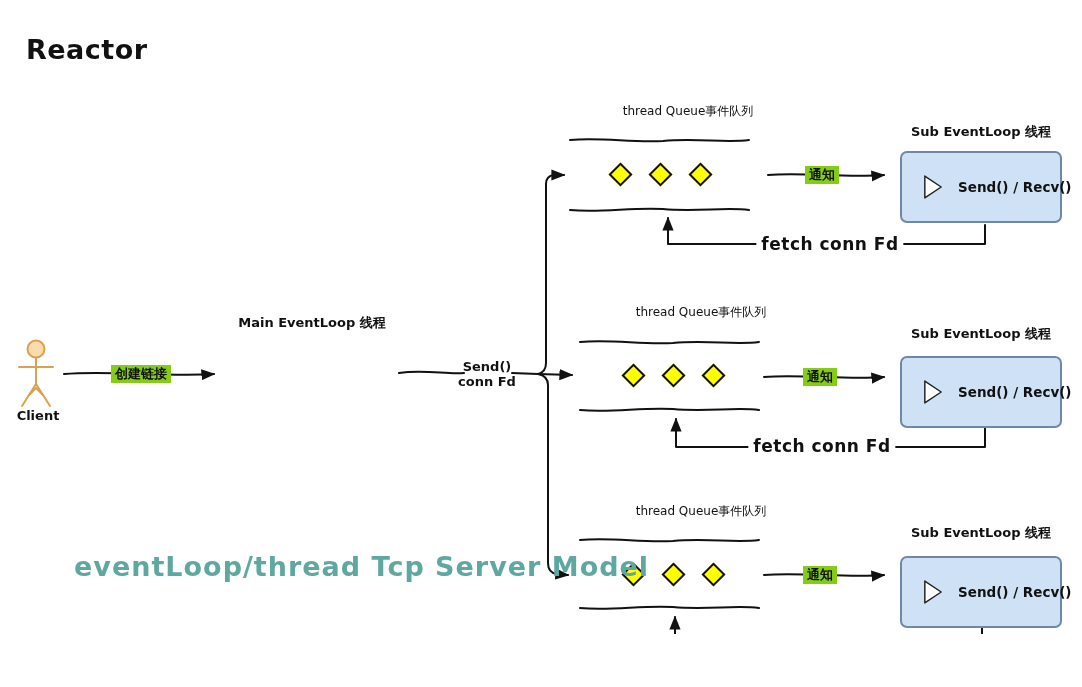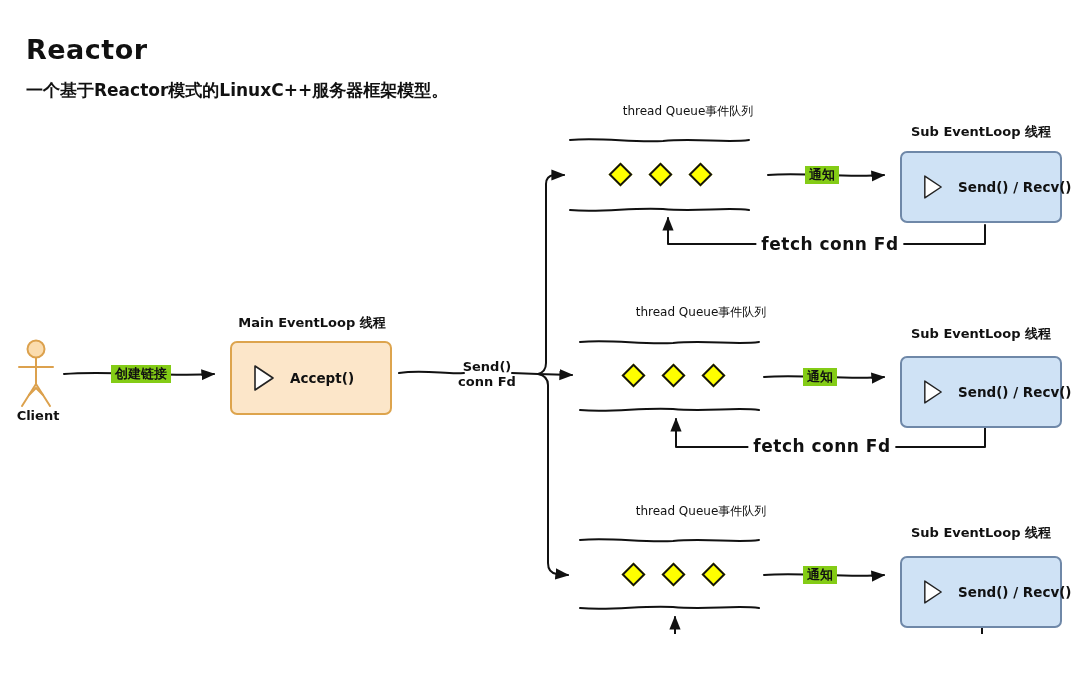--- a/index.html
+++ b/index.html
@@ -80,45 +80,38 @@
     <path class="connector" d="M 768 175 C 802 172 845 178 884 175" marker-end="url(#arrow)"></path>
     <path class="connector" d="M 764 377 C 800 374 848 380 884 377" marker-end="url(#arrow)"></path>
     <path class="connector" d="M 764 575 C 800 572 848 578 884 575" marker-end="url(#arrow)"></path>
 
     <path class="connector" d="M 985 225 L 985 244 L 668 244 L 668 218" marker-end="url(#arrow)"></path>
     <path class="connector" d="M 985 428 L 985 447 L 676 447 L 676 419" marker-end="url(#arrow)"></path>
     <path class="connector" d="M 982 628 L 982 648 L 675 648 L 675 617" marker-end="url(#arrow)"></path>
   </svg>
 
   <div class="page-title">Reactor</div>
-  <div class="page-subtitle">一个基于Reactor模式的LinuxC++服务器框架模型。</div>
 
   <div class="actor">
     <svg width="56" height="74" viewBox="0 0 56 74" xmlns="http://www.w3.org/2000/svg">
       <g stroke="var(--actor-stroke)" stroke-width="2" fill="none" stroke-linecap="round">
         <circle cx="26" cy="12" r="8.5" fill="var(--actor-head-fill)"></circle>
         <line x1="26" y1="21" x2="26" y2="47"></line>
         <line x1="9" y1="30" x2="43" y2="30"></line>
         <path d="M 26 47 L 12 69"></path>
         <path d="M 26 47 L 40 69"></path>
         <path d="M 19 58 L 26 51 L 33 58"></path>
       </g>
     </svg>
   </div>
   <div class="actor-label">Client</div>
 
   <div class="on-line-label" style="left:141px;top:374px;">创建链接</div>
 
   <div class="box-label" style="left:312px;top:314px;">Main EventLoop 线程</div>
-  <div class="box main-box">
-    <svg class="tri" width="22" height="28" viewBox="0 0 22 28">
-        <path d="M2 2 L20 14 L2 26 Z" fill="#ffffff" stroke="#222" stroke-width="1.6" stroke-linejoin="round"></path>
-      </svg>
-    <span class="action">Accept()</span>
-  </div>
 
   <div class="send-label">
     <div>Send()</div>
     <div>conn Fd</div>
   </div>
 
   <div class="queue-title" style="left:664px;top:103px;">thread Queue事件队列</div>
   <div class="diamonds" style="left:612px;top:166px;">
       <span class="diamond"></span>
       <span class="diamond"></span>
@@ -159,14 +152,15 @@
   <div class="on-line-label" style="left:820px;top:575px;">通知</div>
   <div class="box-label" style="left:981px;top:524px;">Sub EventLoop 线程</div>
   <div class="box sub-box" style="top:556px;">
     <svg class="tri" width="20" height="26" viewBox="0 0 22 28">
         <path d="M2 2 L20 14 L2 26 Z" fill="#ffffff" stroke="#222" stroke-width="1.6" stroke-linejoin="round"></path>
       </svg>
     <span class="action">Send() / Recv()</span>
   </div>
   <div class="fetch-label" style="left:815px;top:648px;">fetch conn Fd</div>
 
+  <div class="caption">eventLoop/thread Tcp Server Model</div>
 
 </div>
 
 </body></html>

